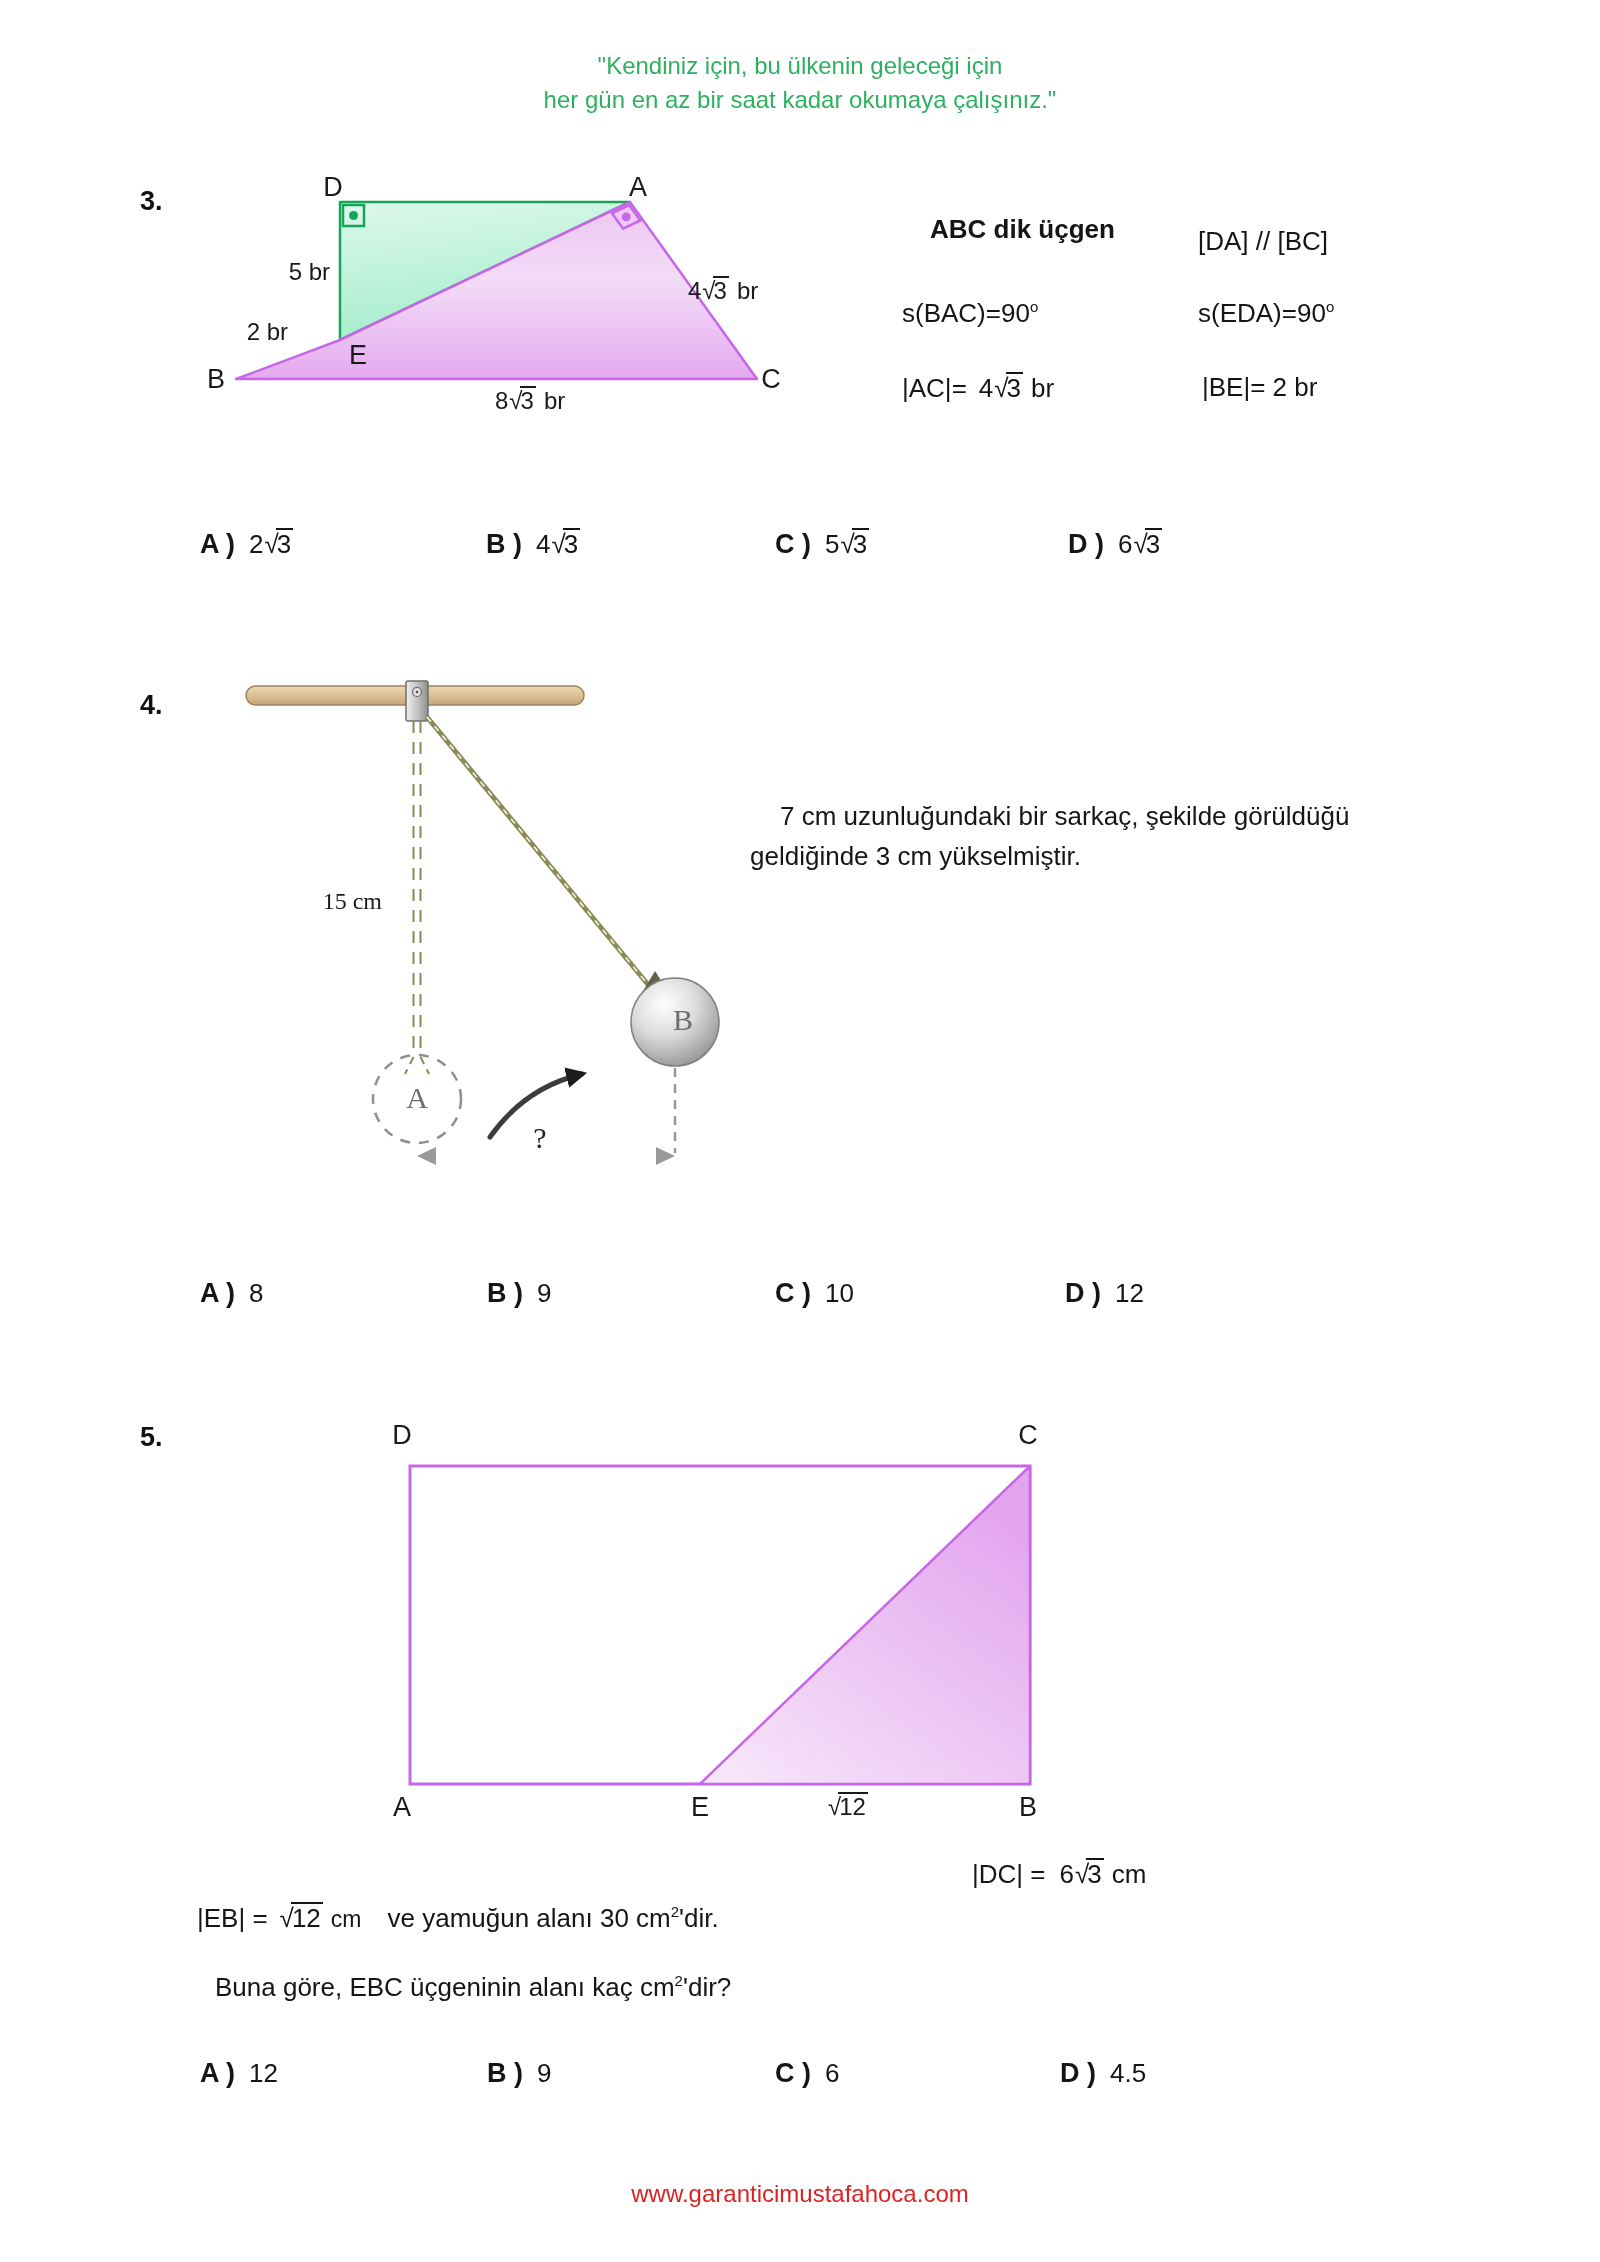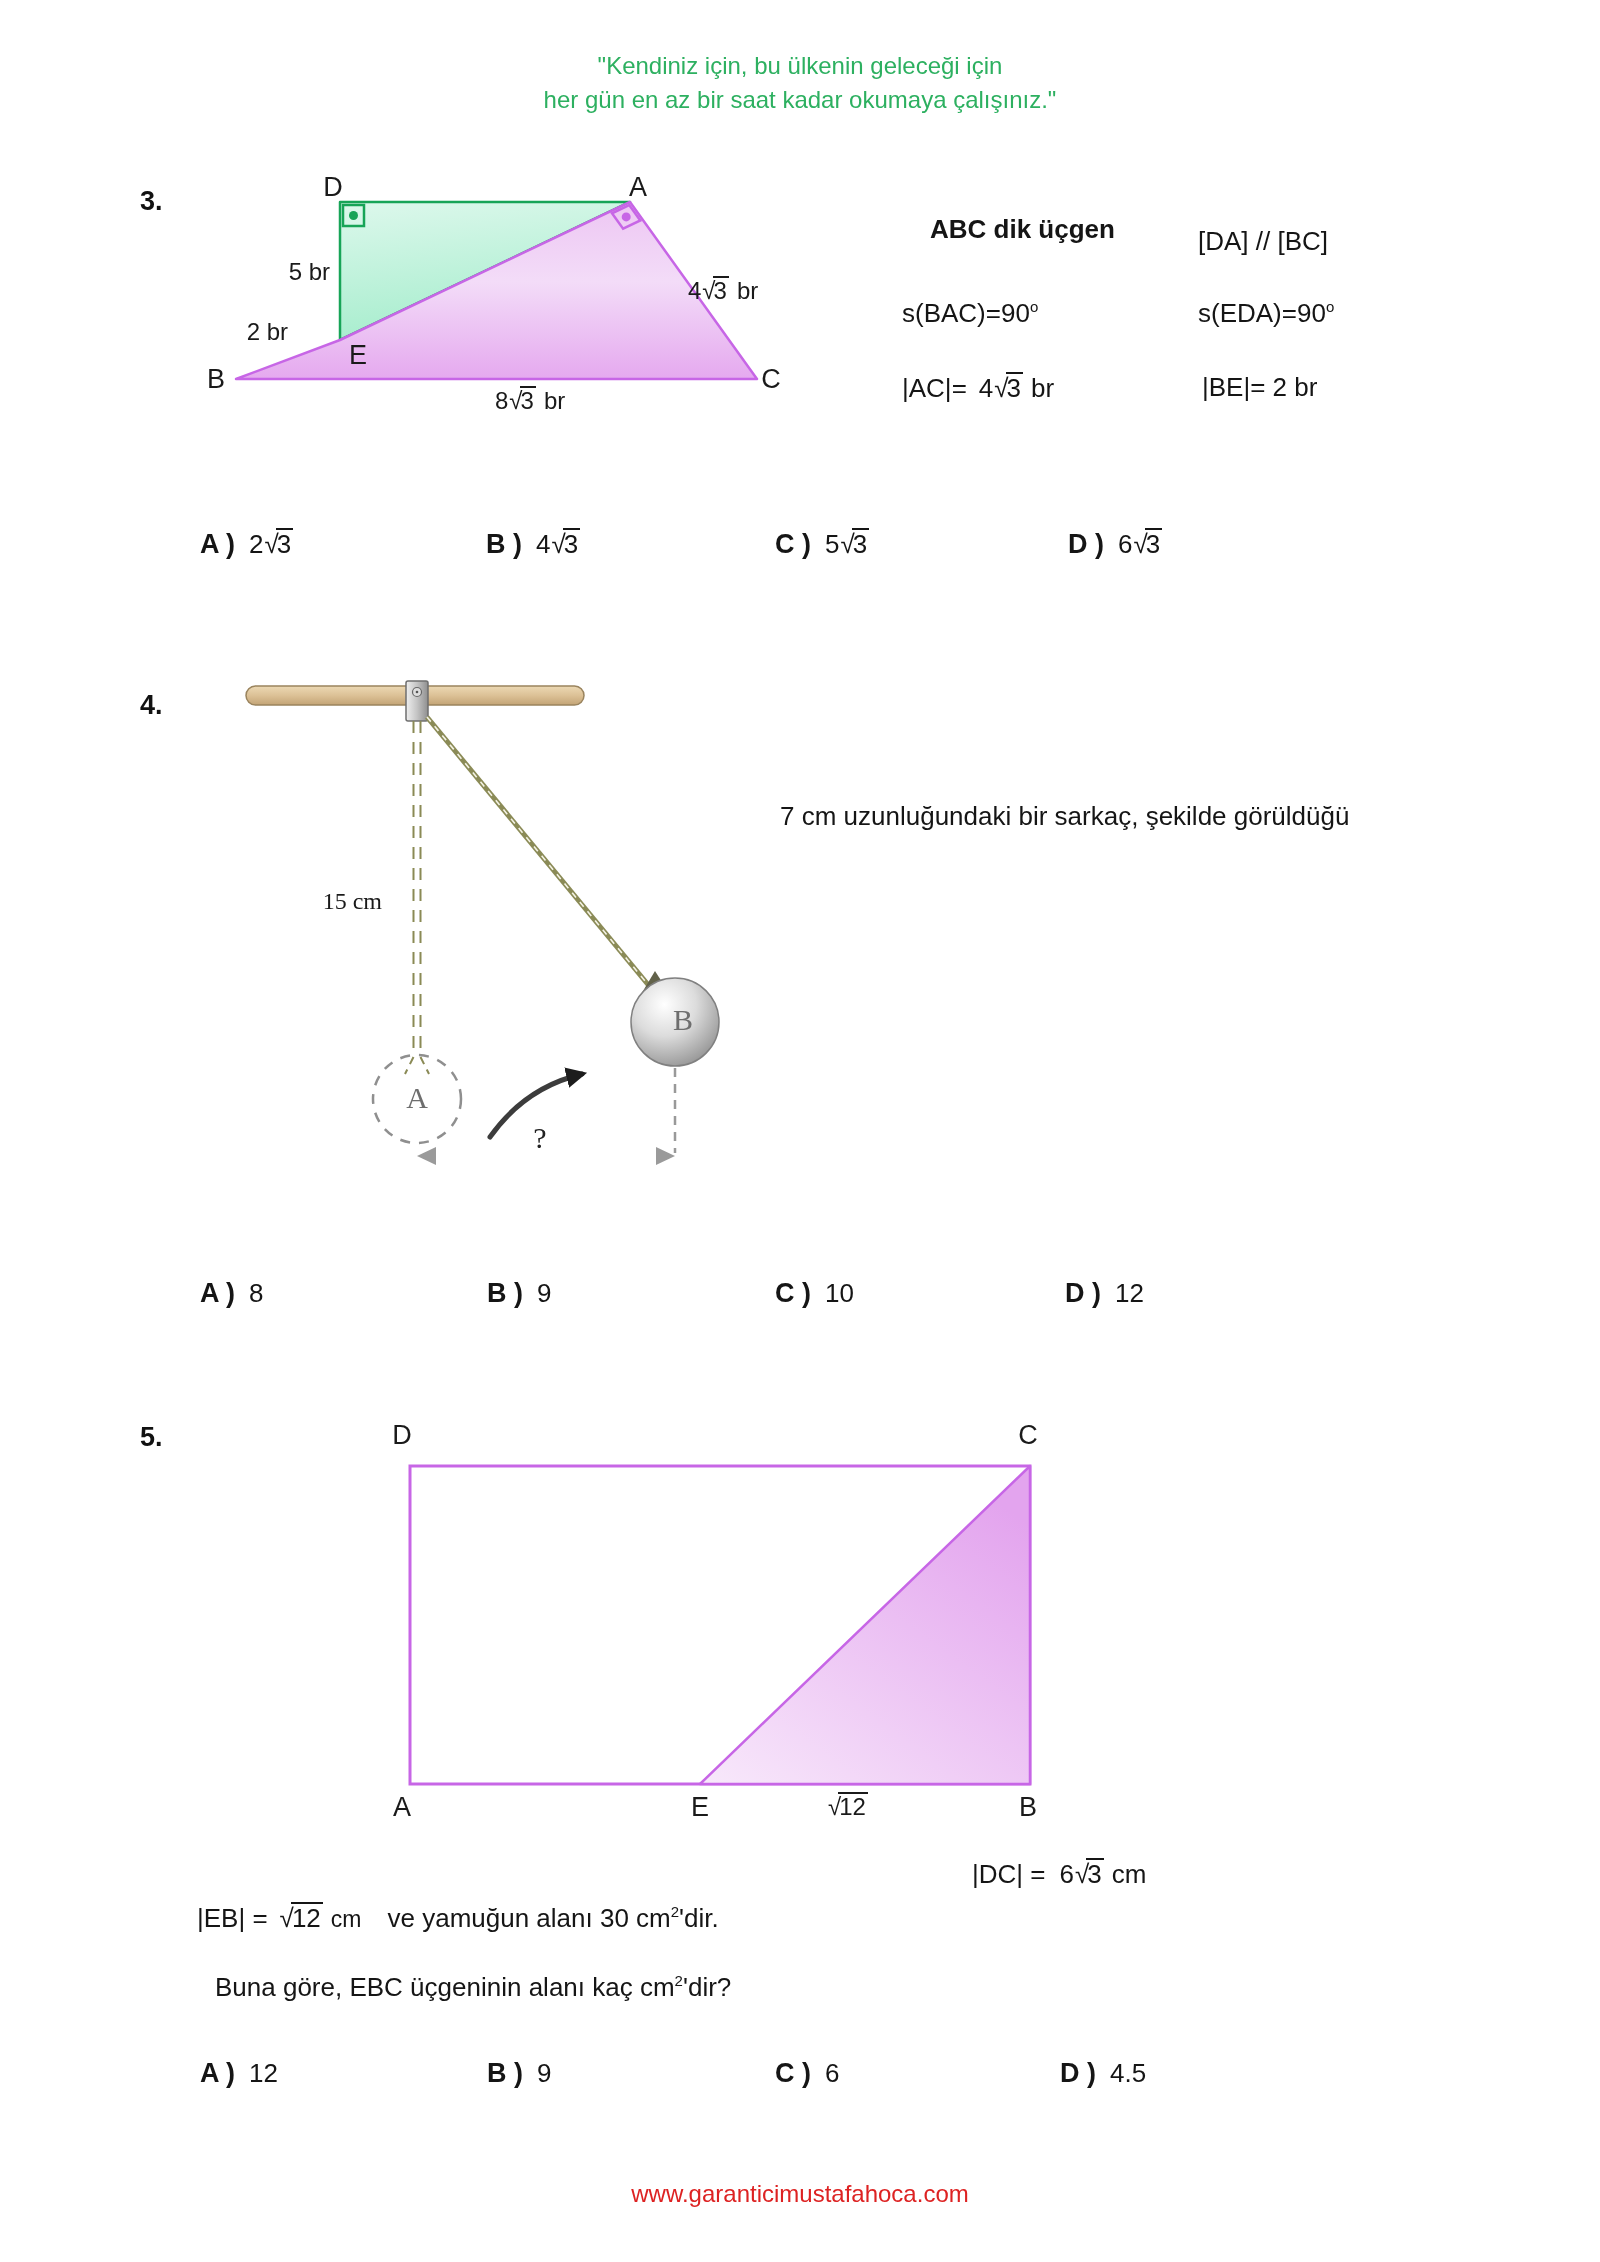--- a/index.html
+++ b/index.html
@@ -186,20 +186,21 @@
       <polygon points="426,472 445,481 426,490" fill="#9a9a9a"></polygon>
     </svg>
     <span class="dlbl-s" style="left:58px;top:213px;width:94px;text-align:right;">15 cm</span>
     <span class="dlbl ctr gray" style="left:187px;top:406px;font-size:30px;">A</span>
     <span class="dlbl ctr gray" style="left:453px;top:328px;font-size:30px;">B</span>
     <span class="dlbl ctr" style="left:310px;top:446px;font-size:30px;color:#222;">?</span>
   </div>
 
   <div class="abs" style="left:750px;top:796px;width:700px;">
     <span class="para-line indent">7 cm uzunluğundaki bir sarkaç, şekilde görüldüğü</span>
+    <span class="para-line">geldiğinde 3 cm yükselmiştir.</span>
   </div>
 
   <div class="opt" style="left:200px;top:1278px;">
     <span class="optL">A )</span>
     <span class="optV">8</span>
   </div>
   <div class="opt" style="left:487px;top:1278px;">
     <span class="optL">B )</span>
     <span class="optV">9</span>
   </div>

